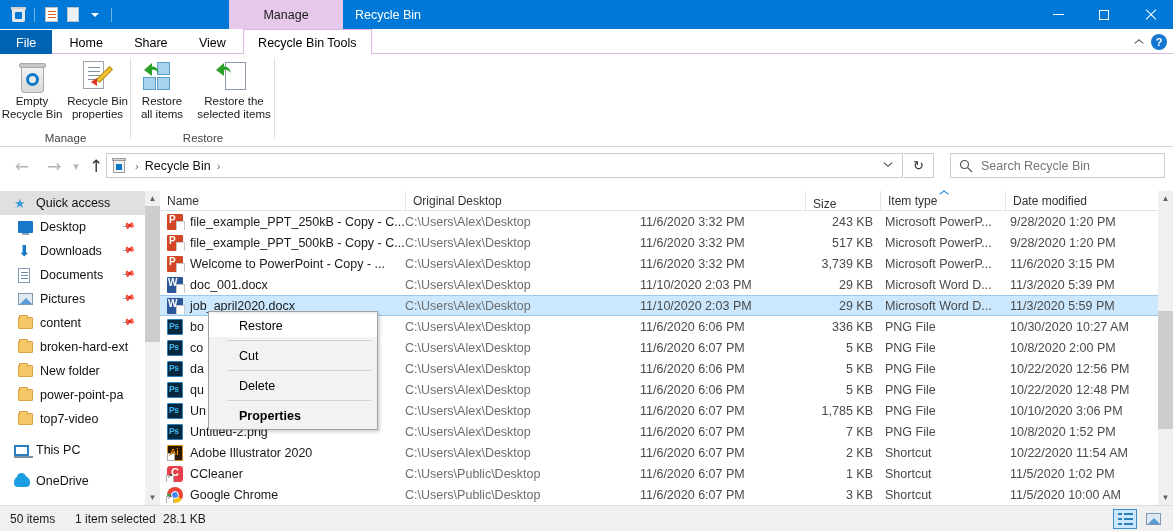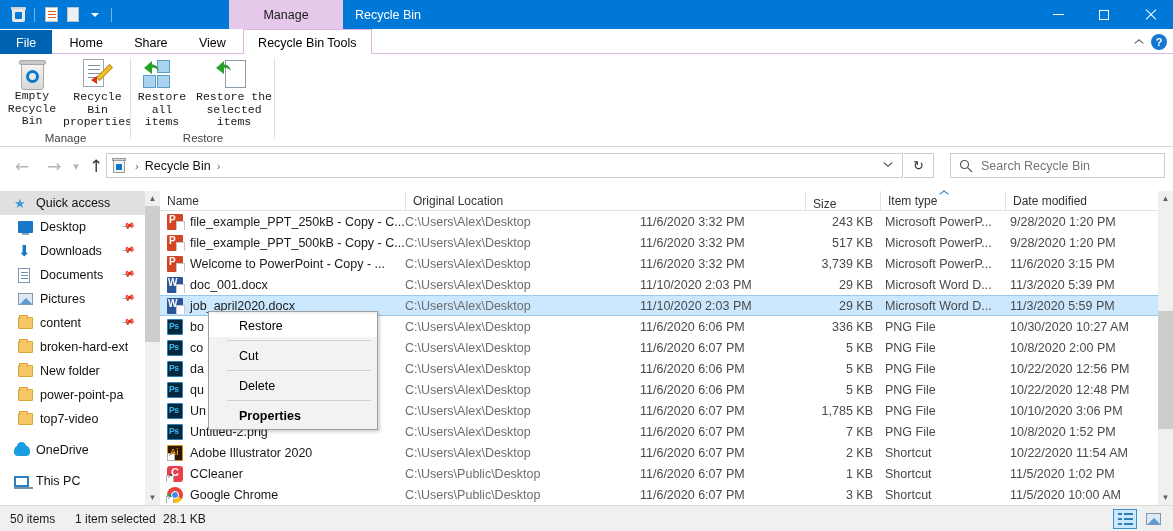--- a/index.html
+++ b/index.html
@@ -66,21 +66,21 @@
   .caret-up::before { content: ""; position: absolute; left: 0; top: 4px; width: 6px; height: 1px; background: #555; transform: rotate(-40deg); }
   .caret-up::after { content: ""; position: absolute; left: 4px; top: 4px; width: 6px; height: 1px; background: #555; transform: rotate(40deg); }
   .help { width: 16px; height: 16px; border-radius: 50%; background: #1477d1; color: #fff; font-size: 11px; display: flex; align-items: center; justify-content: center; font-weight: bold; }
 
   
   .ribbon {
     position: absolute; left: 0; top: 54px; width: 1173px; height: 93px;
     background: #fff; border-bottom: 1px solid #d4d4d4;
   }
   .rgroup { position: absolute; top: 0; height: 92px; }
-  .rgroup .items { display: flex; height: 70px; font-family: Liberation Mono, monospace; }
+  .rgroup .items { display: flex; height: 70px; }
   .rgroup .glabel {
     position: absolute; left: 0; bottom: 2px; width: 100%;
     text-align: center; font-size: 11.5px; color: #444;
   }
   .rgroup .divider { position: absolute; right: 0; top: 4px; width: 1px; height: 80px; background: #e0e0e0; }
   .rbtn {
     width: 72px; display: flex; flex-direction: column; align-items: center;
     padding-top: 5px; cursor: default;
   }
   .rbtn .glyph { height: 36px; display: flex; align-items: center; justify-content: center; }
@@ -473,44 +473,44 @@
         <span class="lbl">power-point-pa</span>
       </div>
       <div class="navrow indent">
         <span class="nic">
           <span class="ic-folder"></span>
         </span>
         <span class="lbl">top7-video</span>
       </div>
       <div class="navrow gap">
         <span class="nic">
+          <span class="ic-pc"></span>
+        </span>
+        <span class="lbl">This PC</span>
+      </div>
+      <div class="navrow gap">
+        <span class="nic">
           <span class="ic-cloud"></span>
         </span>
         <span class="lbl">OneDrive</span>
-      </div>
-      <div class="navrow gap">
-        <span class="nic">
-          <span class="ic-pc"></span>
-        </span>
-        <span class="lbl">This PC</span>
       </div>
     </div>
 
   <div class="navscroll">
     <div class="up">▲</div>
     <div class="thumb"></div>
     <div class="dn">▼</div>
   </div>
 
   <div class="colhdr">
       <div class="c" style="left: 0px; width: 245px;">
         <span>Name</span>
       </div>
       <div class="c" style="left: 245px; width: 235px;">
-        <span>Original Location</span>
+        <span>Original Desktop</span>
       </div>
       <div class="c" style="left: 645px; width: 75px; align-items: flex-end;">
         <span>Size</span>
       </div>
       <div class="c" style="left: 720px; width: 125px;">
         <span>Item type</span>
         <span class="sortmark" style="left: 57.5px;"></span>
       </div>
       <div class="c" style="left: 845px; width: 155px;">
         <span>Date modified</span>

